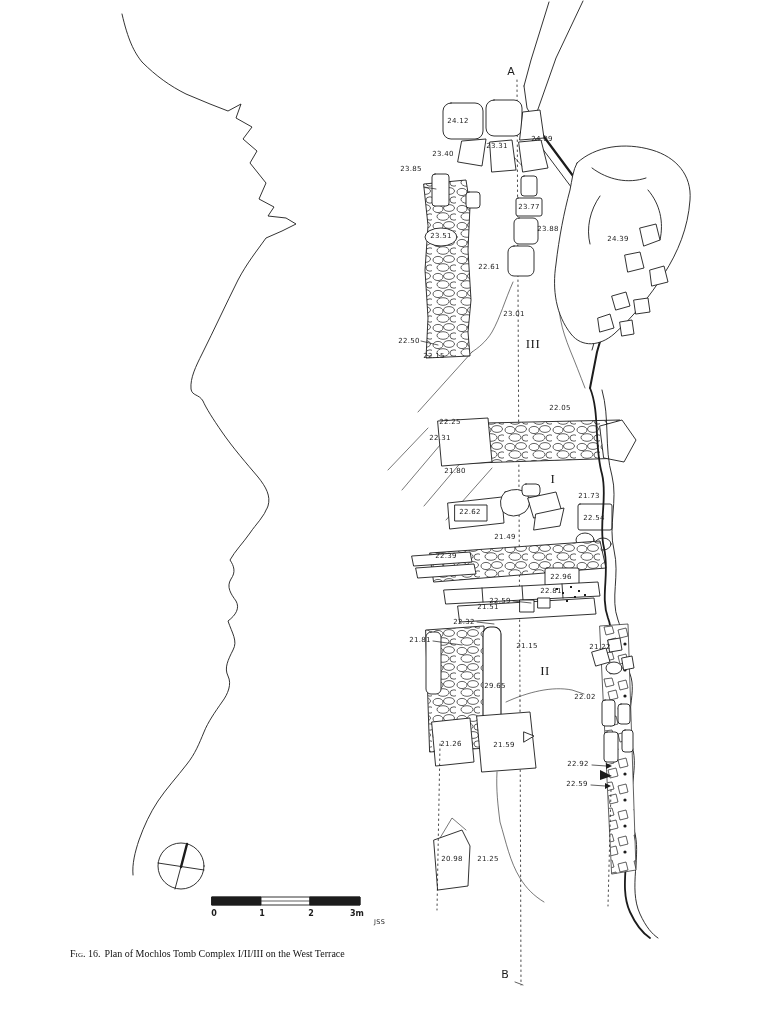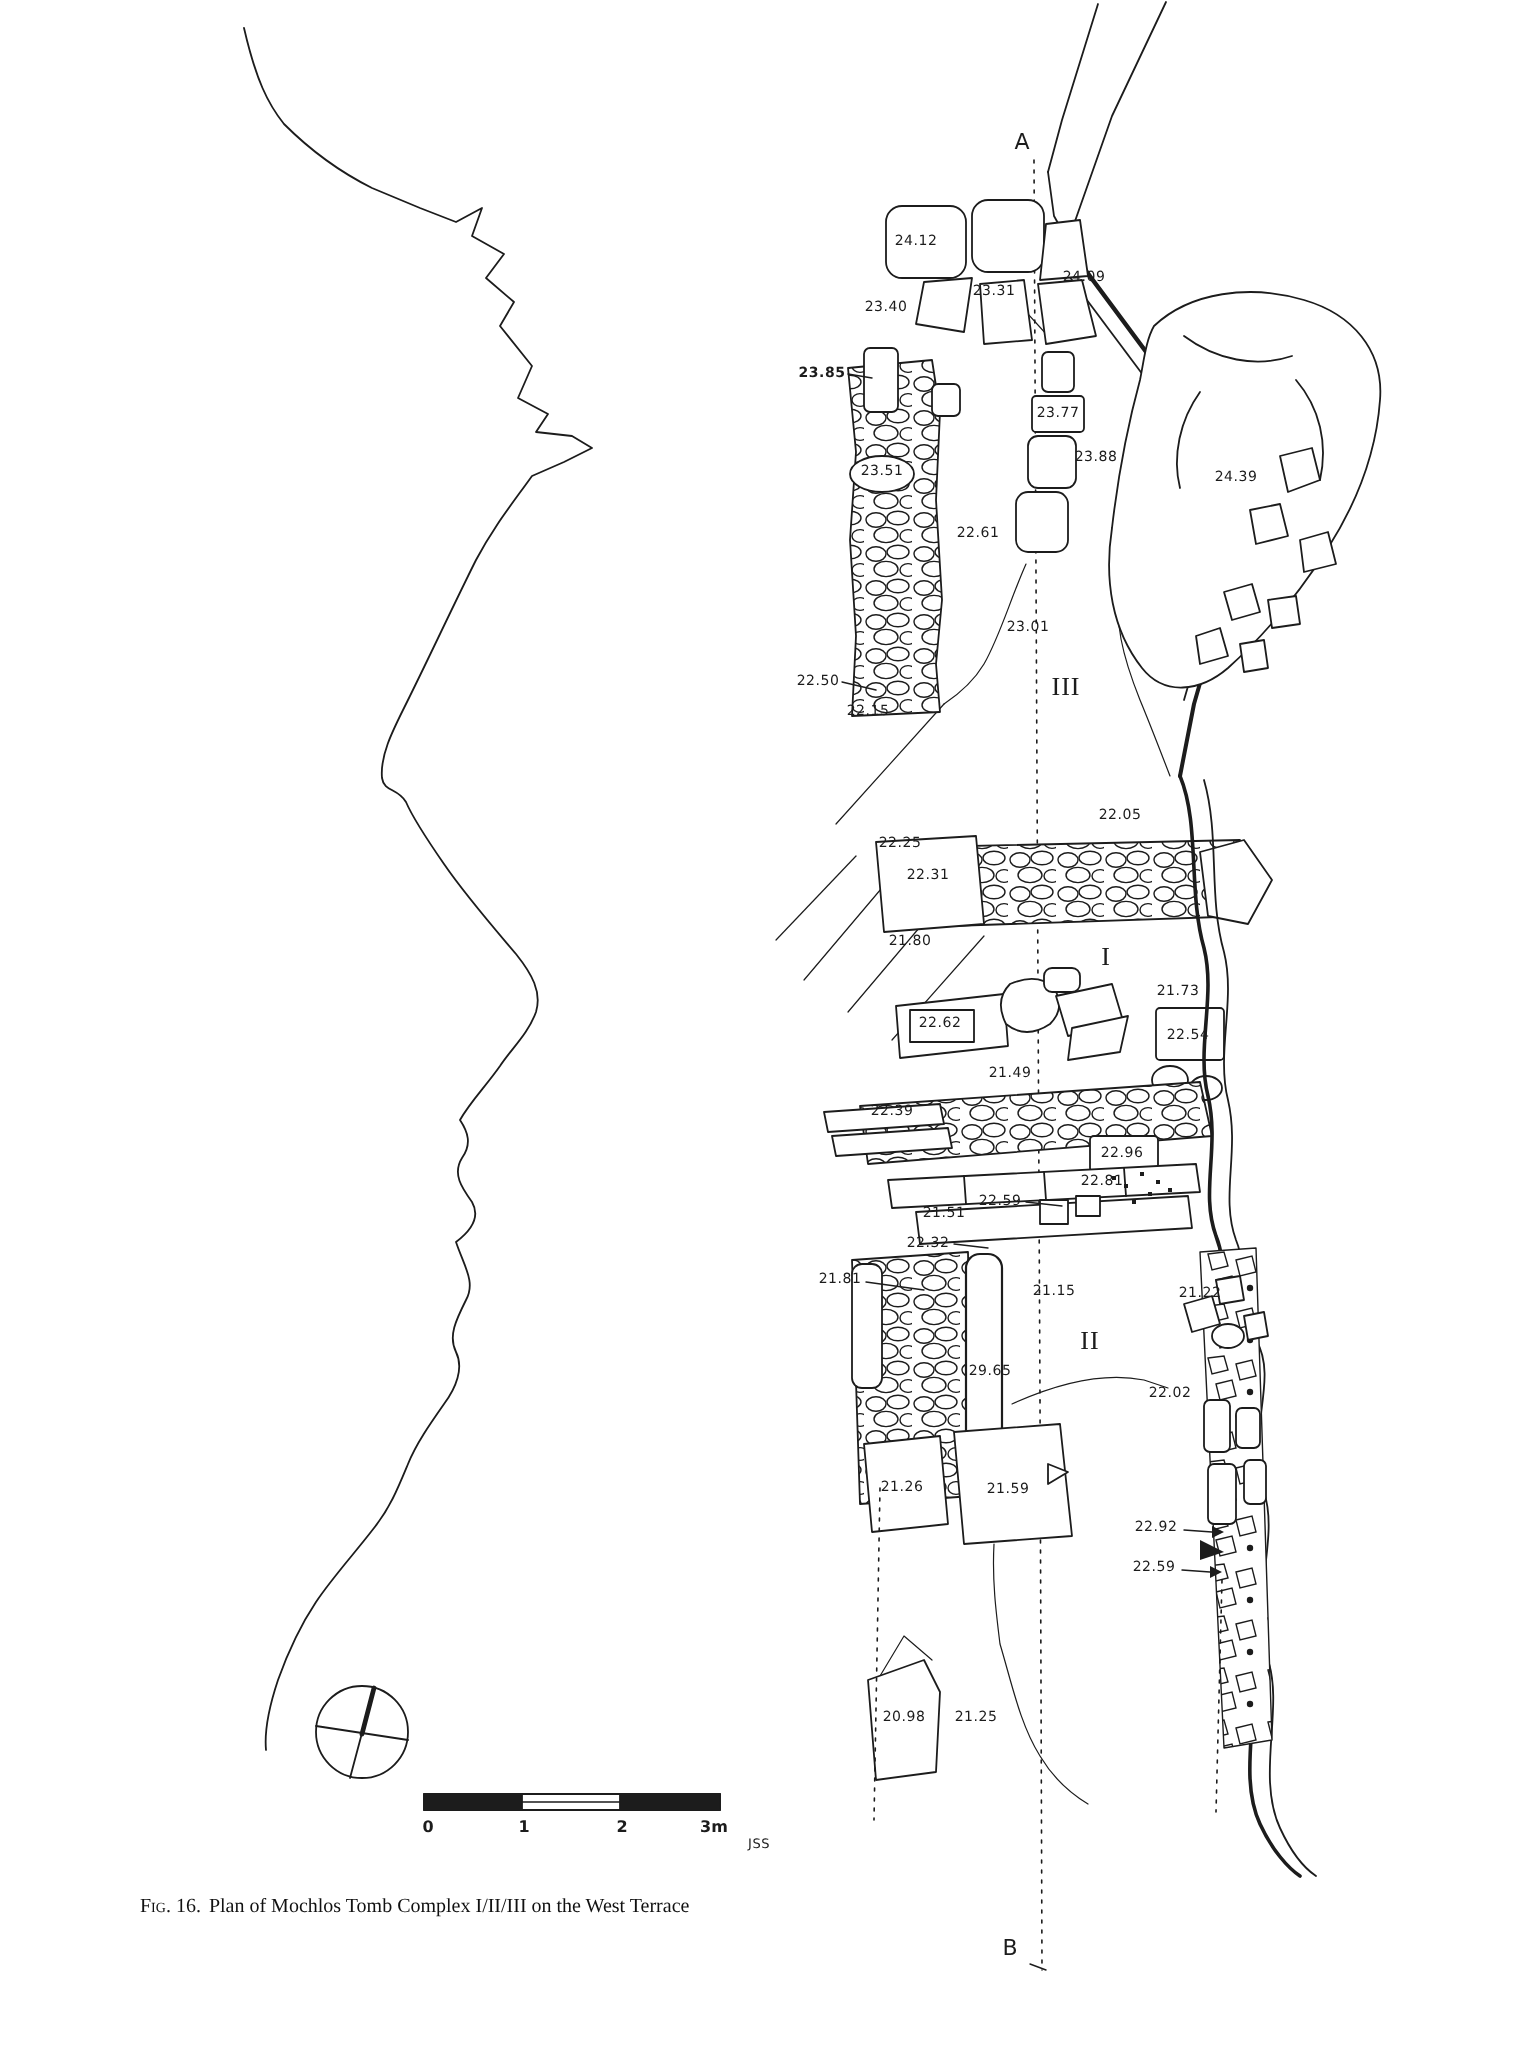--- a/index.html
+++ b/index.html
@@ -236,42 +236,42 @@
         <line x1="261" y1="901" x2="310" y2="901" stroke-width="0.7"></line>
       </g>
     </g>
   </svg>
 
   <div class="label-layer">
       <span class="plan-label elev" style="left: 458px; top: 121px;">24.12</span>
       <span class="plan-label elev" style="left: 497px; top: 146px;">23.31</span>
       <span class="plan-label elev" style="left: 443px; top: 154px;">23.40</span>
       <span class="plan-label elev" style="left: 542px; top: 139px;">24.09</span>
-      <span class="plan-label elev" style="left: 411px; top: 187px; font-weight: bold;">23.85</span>
+      <span class="plan-label elev" style="left: 411px; top: 169px;">23.85</span>
       <span class="plan-label elev" style="left: 529px; top: 207px;">23.77</span>
       <span class="plan-label elev" style="left: 548px; top: 229px;">23.88</span>
       <span class="plan-label elev" style="left: 618px; top: 239px;">24.39</span>
       <span class="plan-label elev" style="left: 441px; top: 236px;">23.51</span>
       <span class="plan-label elev" style="left: 489px; top: 267px;">22.61</span>
       <span class="plan-label elev" style="left: 514px; top: 314px;">23.01</span>
       <span class="plan-label elev" style="left: 409px; top: 341px;">22.50</span>
       <span class="plan-label elev" style="left: 434px; top: 356px;">22.15</span>
       <span class="plan-label elev" style="left: 560px; top: 408px;">22.05</span>
       <span class="plan-label elev" style="left: 450px; top: 422px;">22.25</span>
-      <span class="plan-label elev" style="left: 464px; top: 438px;">22.31</span>
+      <span class="plan-label elev" style="left: 440px; top: 438px;">22.31</span>
       <span class="plan-label elev" style="left: 455px; top: 471px;">21.80</span>
       <span class="plan-label elev" style="left: 589px; top: 496px;">21.73</span>
       <span class="plan-label elev" style="left: 470px; top: 512px;">22.62</span>
       <span class="plan-label elev" style="left: 594px; top: 518px;">22.54</span>
       <span class="plan-label elev" style="left: 505px; top: 537px;">21.49</span>
       <span class="plan-label elev" style="left: 551px; top: 547px; margin-top: 44px;">22.81</span>
       <span class="plan-label elev" style="left: 446px; top: 556px;">22.39</span>
       <span class="plan-label elev" style="left: 561px; top: 577px;">22.96</span>
       <span class="plan-label elev" style="left: 500px; top: 601px;">22.59</span>
-      <span class="plan-label elev" style="left: 472px; top: 607px; text-align: center;">21.51</span>
+      <span class="plan-label elev" style="left: 488px; top: 607px; text-align: center;">21.51</span>
       <span class="plan-label elev" style="left: 464px; top: 622px;">22.32</span>
       <span class="plan-label elev" style="left: 420px; top: 640px;">21.81</span>
       <span class="plan-label elev" style="left: 527px; top: 646px;">21.15</span>
       <span class="plan-label elev" style="left: 600px; top: 647px;">21.22</span>
       <span class="plan-label elev" style="left: 495px; top: 686px;">29.65</span>
       <span class="plan-label elev" style="left: 585px; top: 697px;">22.02</span>
       <span class="plan-label elev" style="left: 451px; top: 744px;">21.26</span>
       <span class="plan-label elev" style="left: 504px; top: 745px;">21.59</span>
       <span class="plan-label elev" style="left: 578px; top: 764px;">22.92</span>
       <span class="plan-label elev" style="left: 577px; top: 784px;">22.59</span>

